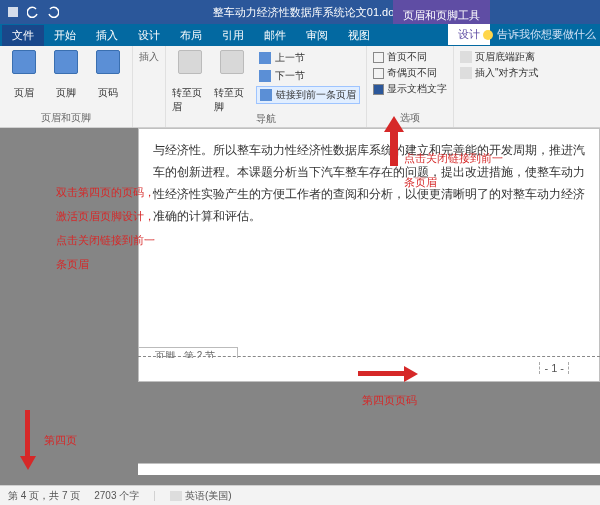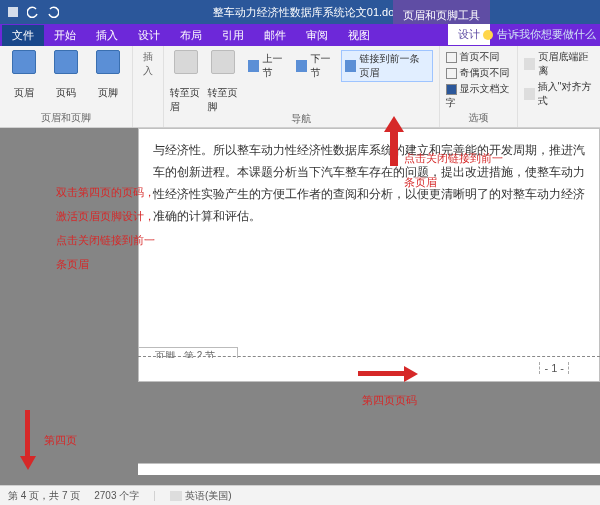--- a/index.html
+++ b/index.html
@@ -2,36 +2,36 @@
 <html><head>
 <meta charset="utf-8">
 <style>
   * { margin: 0; padding: 0; box-sizing: border-box; font-family: "Microsoft YaHei", Arial, sans-serif; }
   body { width: 600px; height: 505px; background: #f3f3f3; overflow: hidden; position: relative; }
   .titlebar { height: 24px; background: #2b579a; display: flex; align-items: center; padding: 0 6px; color: #fff; font-size: 11px; }
   .qat { display: flex; gap: 6px; align-items: center; }
   .qat-icon { width: 14px; height: 14px; display: inline-flex; align-items: center; justify-content: center; }
   .doc-title { margin: 0 auto; font-size: 11px; }
   .context-tab-wrap { position: absolute; right: 110px; top: 0; background: #5f4da4; height: 30px; padding: 0 10px; display: flex; align-items: center; font-size: 11px; }
-  .menubar { height: 22px; background: #6d28d9; display: flex; align-items: flex-end; padding: 0 2px; position: relative; }
+  .menubar { height: 22px; background: #0369a1; display: flex; align-items: flex-end; padding: 0 2px; position: relative; }
   .tab { color: #fff; font-size: 11px; padding: 3px 10px; cursor: pointer; }
   .tab.file { background: #19478a; }
   .context-tab { position: absolute; right: 110px; top: 0; background: #fff; color: #5f4da4; font-size: 11px; padding: 3px 10px; }
   .tellme { position: absolute; right: 4px; top: 3px; color: #cfe0f5; font-size: 11px; display: flex; align-items: center; gap: 4px; }
   .bulb { width: 10px; height: 10px; background: #ffd64a; border-radius: 50%; }
   .ribbon { height: 82px; background: #f3f3f3; border-bottom: 1px solid #d0d0d0; display: flex; }
   .group { border-right: 1px solid #e0e0e0; padding: 4px 6px 2px 6px; display: flex; flex-direction: column; justify-content: space-between; }
   .group-content { display: flex; gap: 6px; align-items: flex-start; height: 62px; }
   .group-label { font-size: 10px; color: #666; text-align: center; }
   .big-btn { display: flex; flex-direction: column; align-items: center; width: 36px; font-size: 10px; color: #333; gap: 12px; }
   .big-icon { width: 24px; height: 24px; background: #5b8fd6; border: 1px solid #3a6fb0; border-radius: 2px; }
   .big-icon.gray { background: #d8d8d8; border-color: #bbb; }
   .small-btn { display: flex; flex-direction: column; align-items: center; width: 30px; font-size: 9px; color: #333; gap: 1px; }
   .small-icon { width: 20px; height: 20px; background: #e8e8e8; border: 1px solid #ccc; border-radius: 2px; }
-  .nav-list { display: flex; flex-direction: row; gap: 2px; font-size: 10px; color: #333; }
+  .nav-list { display: flex; flex-direction: column; gap: 2px; font-size: 10px; color: #333; }
   .nav-item { display: flex; align-items: center; gap: 4px; padding: 1px 3px; }
   .nav-item.highlighted { background: #e1eeff; border: 1px solid #9ec4ff; }
   .nav-icon { width: 12px; height: 12px; background: #5b8fd6; display: inline-block; }
   .opt-list { display: flex; flex-direction: column; gap: 2px; font-size: 10px; color: #333; }
   .chk { width: 11px; height: 11px; border: 1px solid #888; display: inline-block; margin-right: 3px; vertical-align: middle; }
   .chk.on { background: #2b579a; }
   .pos-list { display: flex; flex-direction: column; gap: 2px; font-size: 10px; color: #333; }
   .pos-item { display: flex; align-items: center; gap: 3px; }
   .pos-icon { width: 12px; height: 12px; background: #ddd; display: inline-block; }
   .doc-area { position: absolute; top: 128px; left: 0; right: 0; bottom: 20px; background: #858585; }
@@ -100,25 +100,25 @@
 
 <div class="ribbon">
   <div class="group">
     <div class="group-content">
       <div class="big-btn">
           <div class="big-icon"></div>
           <span>页眉</span>
         </div>
       <div class="big-btn">
           <div class="big-icon"></div>
+          <span>页脚</span>
+        </div>
+      <div class="big-btn">
+          <div class="big-icon"></div>
           <span>页码</span>
-        </div>
-      <div class="big-btn">
-          <div class="big-icon"></div>
-          <span>页脚</span>
         </div>
     </div>
     <div class="group-label">页眉和页脚</div>
   </div>
   <div class="group">
     <div class="group-label">插入</div>
   </div>
   <div class="group">
     <div class="group-content">
       <div class="big-btn">

